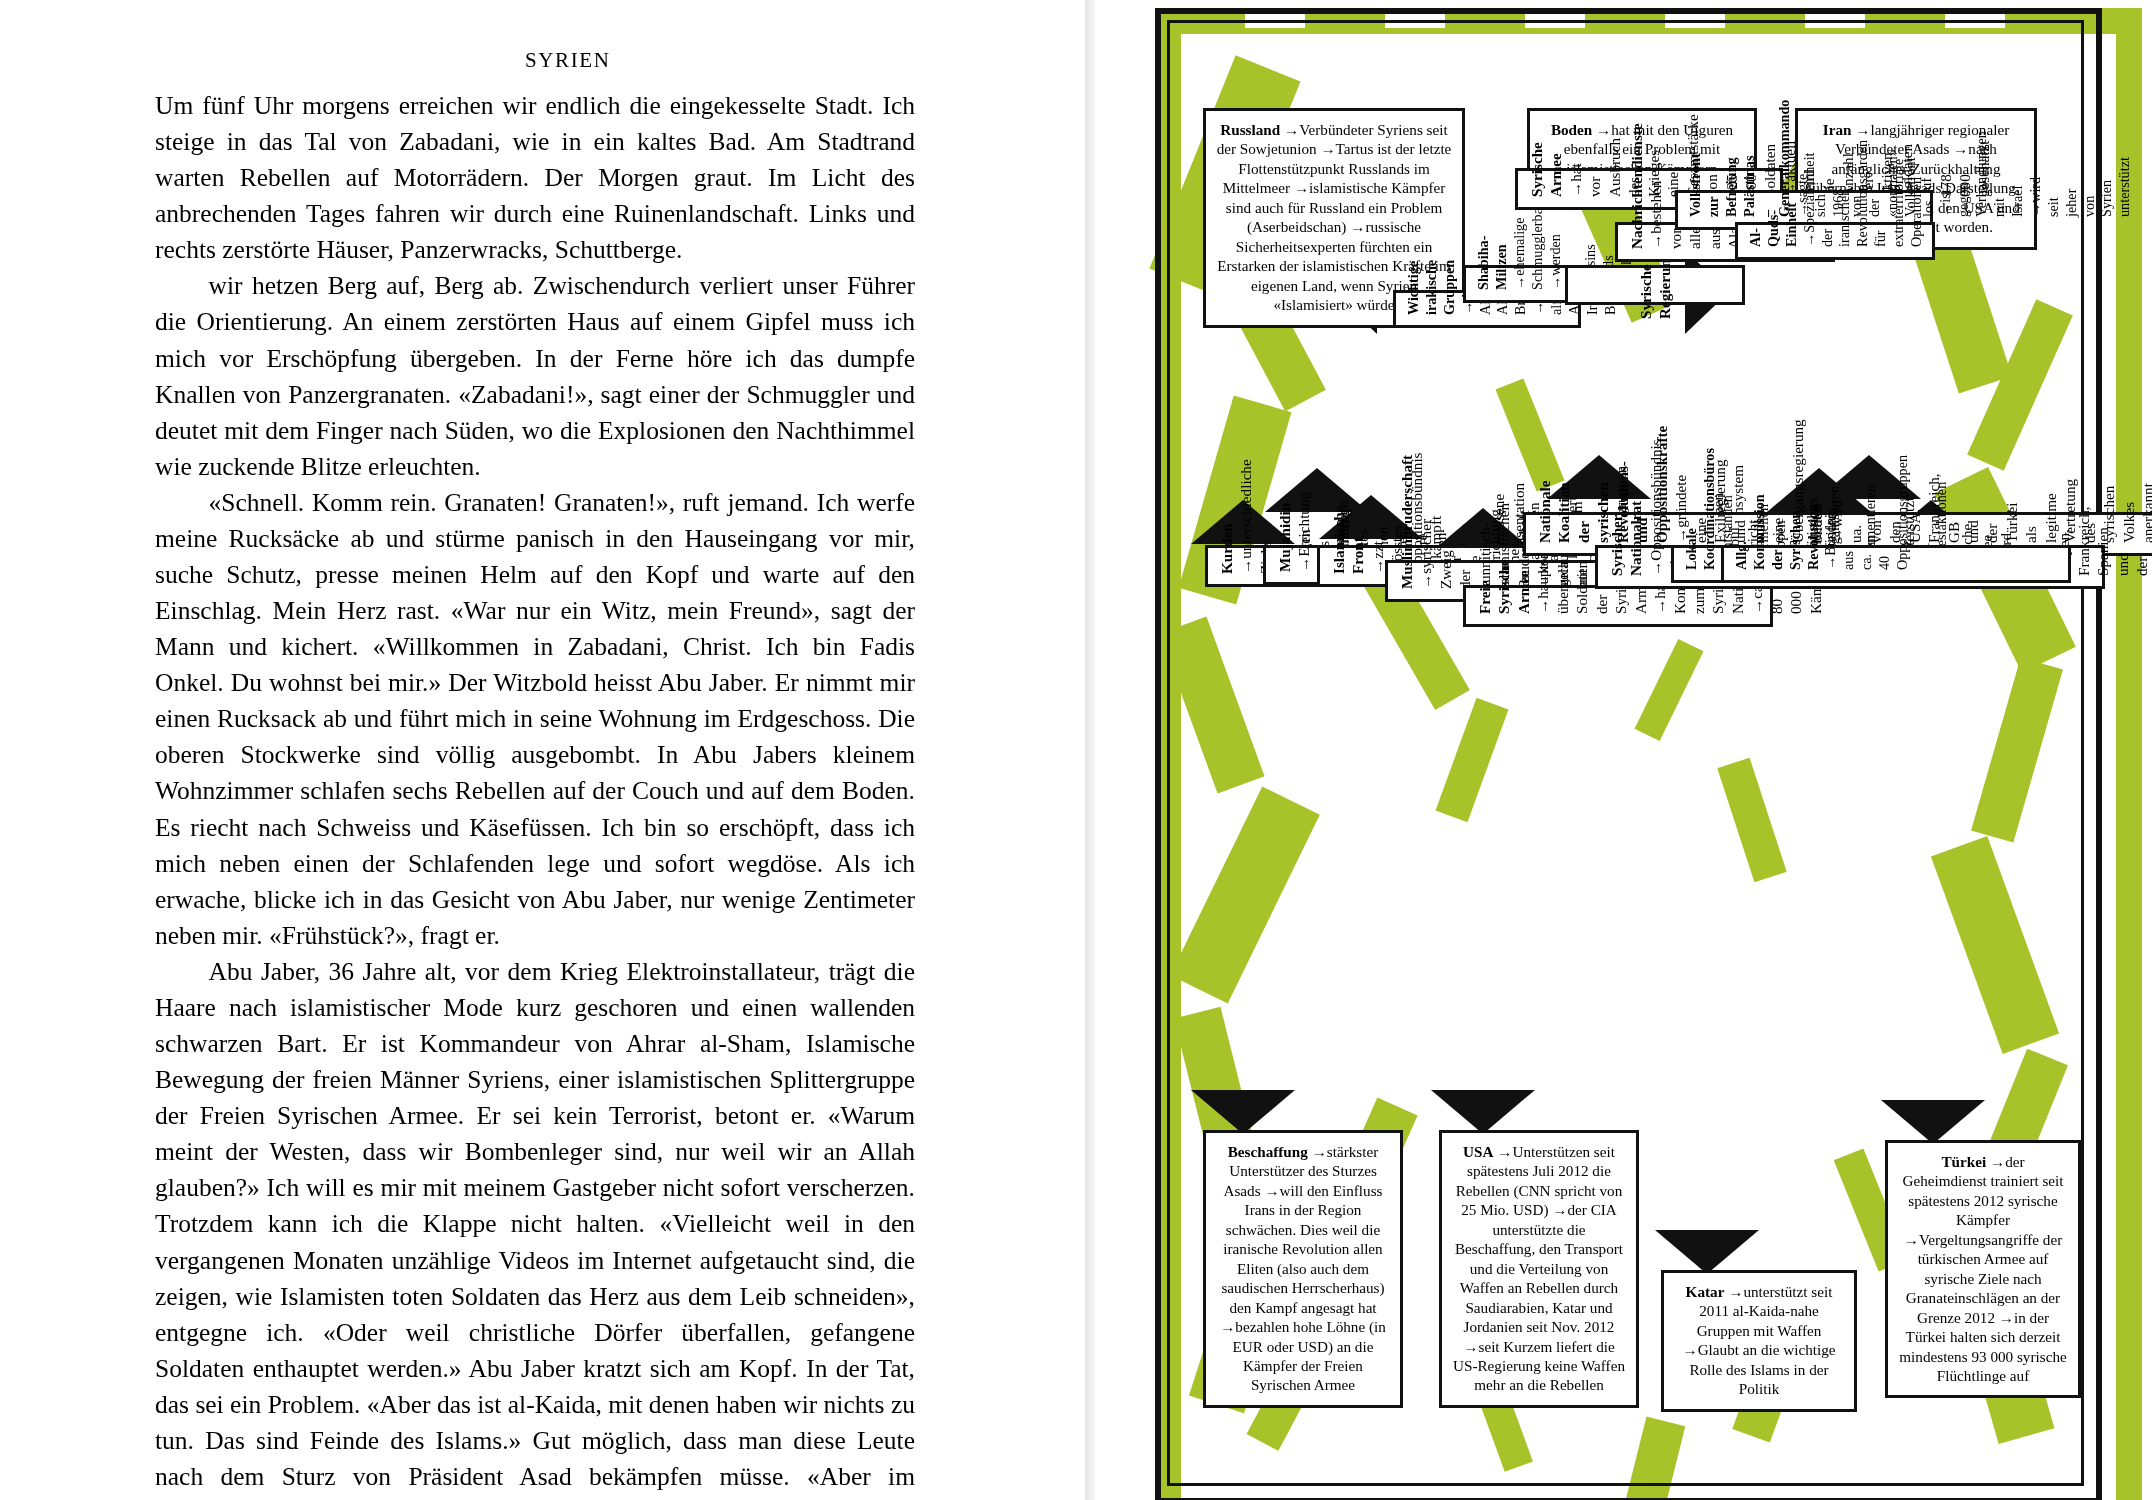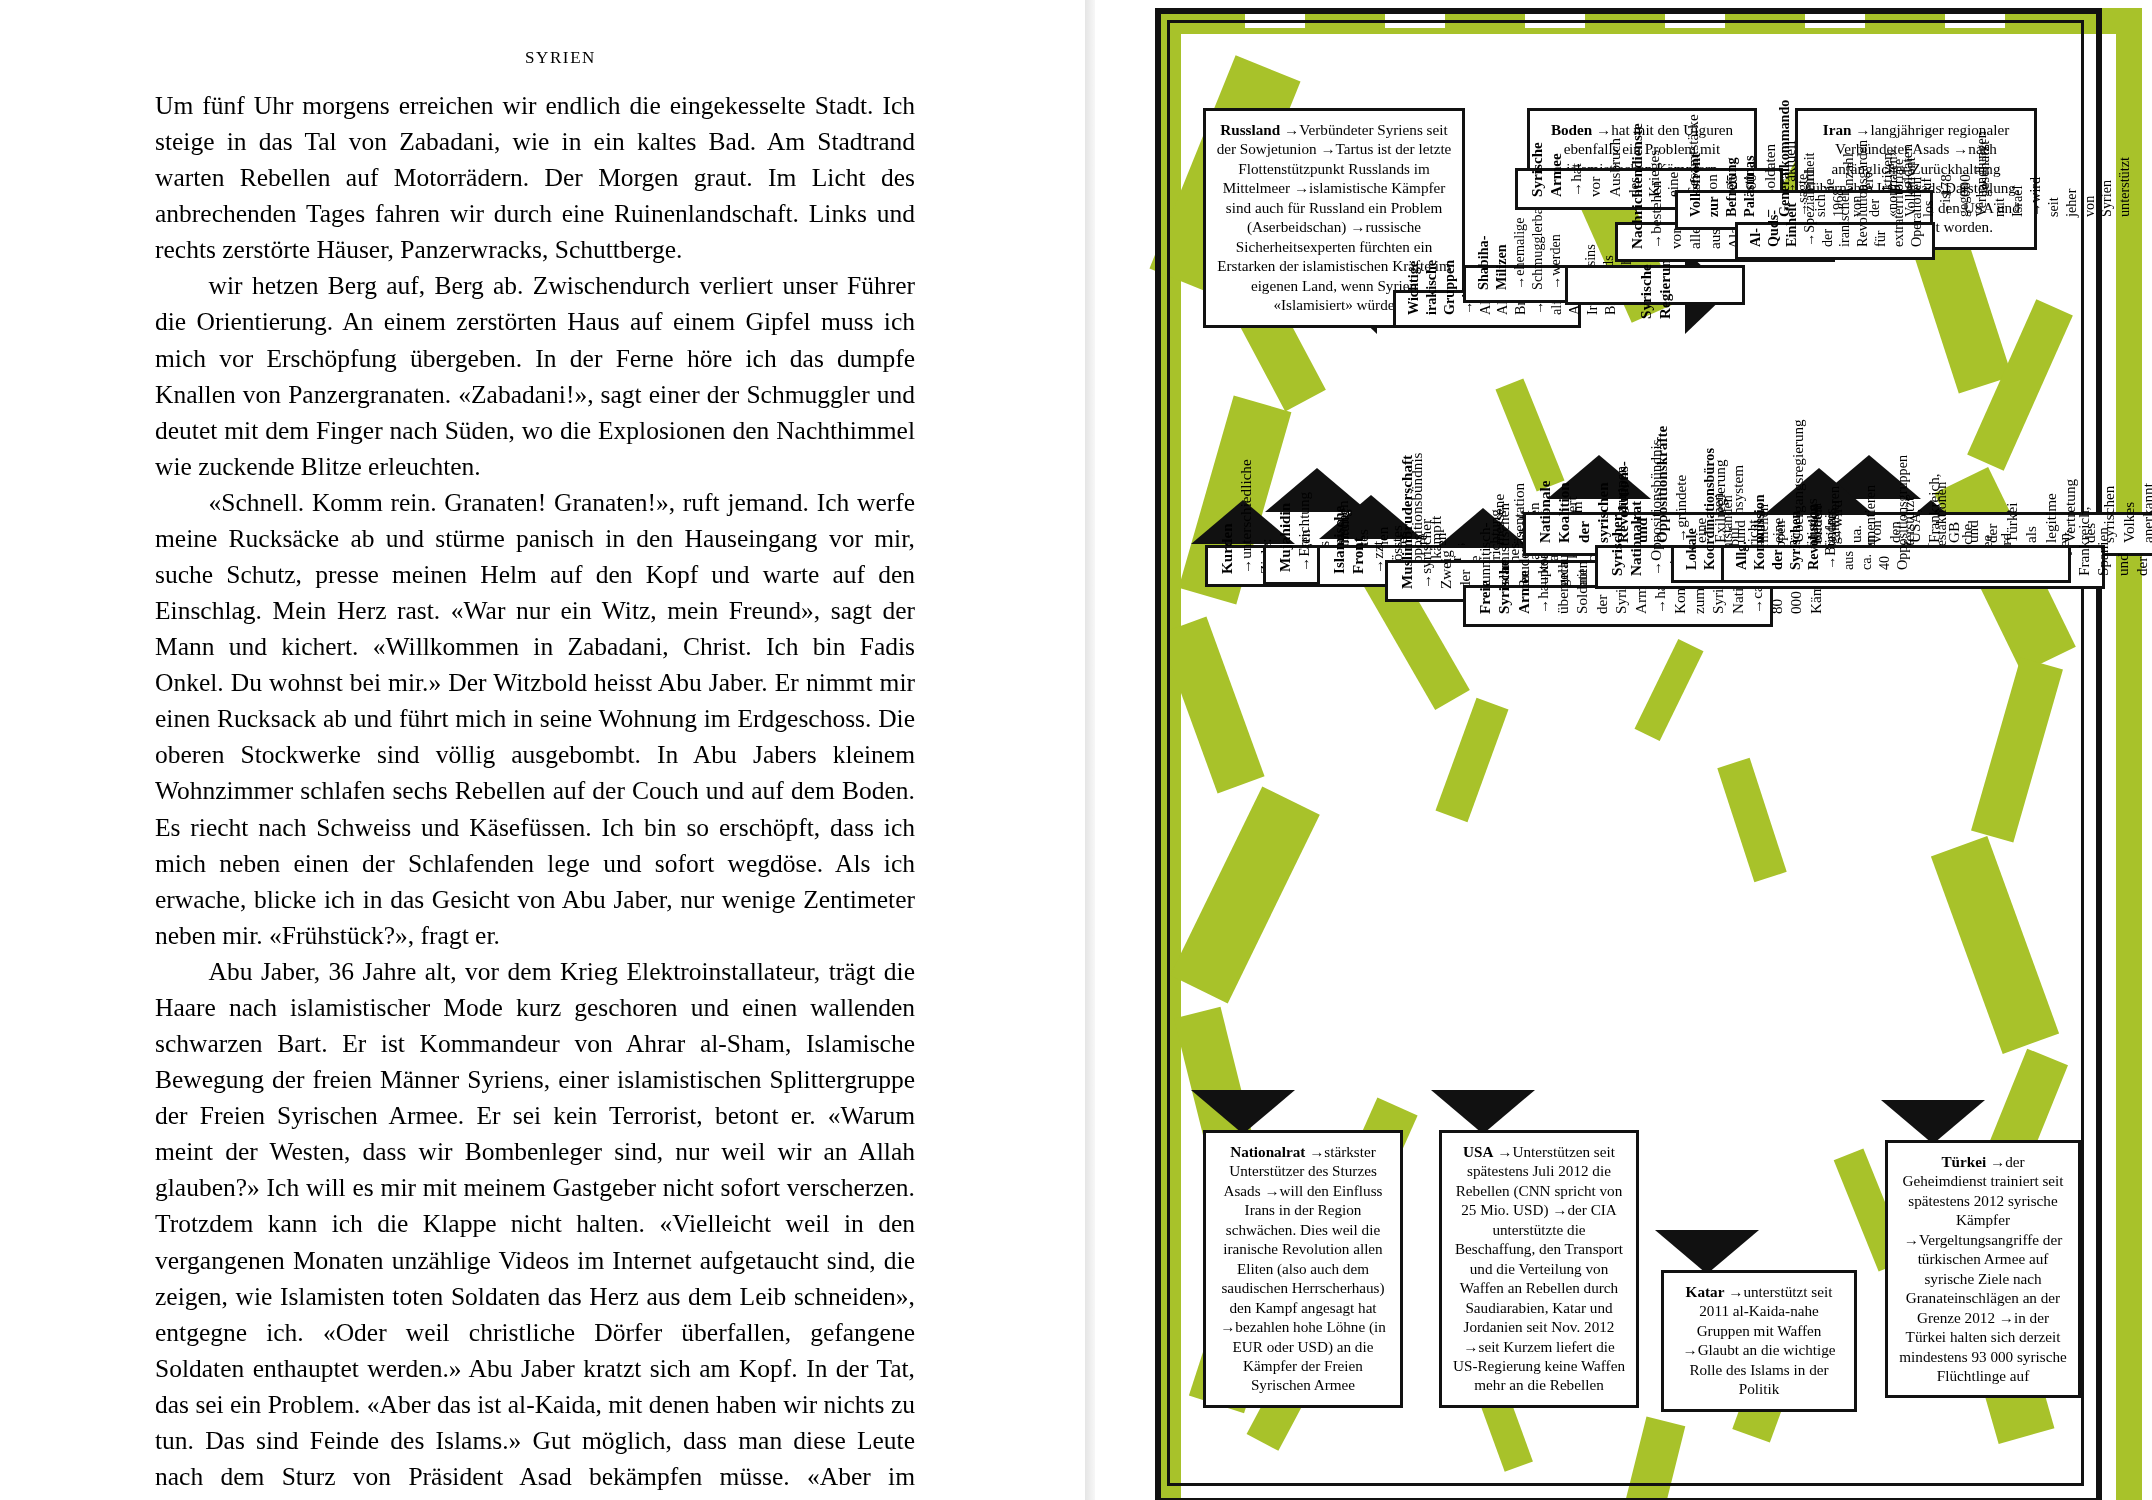--- a/index.html
+++ b/index.html
@@ -13,21 +13,21 @@
   .spread { position:absolute; inset:0; display:flex; }
 
   
   .page-left {
     width:1095px; height:1500px; position:relative;
     background:#fff;
     box-sizing:border-box;
   }
   .running-head {
     position:absolute; left:525px; top:48px;
-    font-size:17px; letter-spacing:1.6px;
+    font-size:21px; letter-spacing:1.6px;
     font-variant:small-caps;
     text-transform:uppercase;
     font-family:"Liberation Serif", serif;
   }
   .body-col {
     position:absolute; left:155px; top:88px; width:760px;
     font-size:25.5px; line-height:1.415;
     text-align:justify;
     hyphens:auto;
   }
@@ -324,21 +324,21 @@
       <span class="nm">Lokale Koordinationsbüros</span>
       <span>→entstanden aus informellen Gruppen von Dissidenten →organisieren und dokumentieren seit März 2011 Protestaktionen</span>
     </div>
 
     <div class="node vert small" style="left:626px; top:545px; width:350px; height:38px;">
       <span class="nm">Allg. Kommission der Syrischen Revolution</span>
       <span>→Bündnis aus ca. 40 Oppositionsgruppen</span>
     </div>
 
     <div class="node" style="left:108px; top:1130px; width:200px;">
-      <span class="nm">Nationalrat</span>
+      <span class="nm">Beschaffung</span>
       <span>→stärkster Unterstützer des Sturzes Asads →will den Einfluss Irans in der Region schwächen. Dies weil die iranische Revolution allen Eliten (also auch dem saudischen Herrscherhaus) den Kampf angesagt hat →bezahlen hohe Löhne (in EUR oder USD) an die Kämpfer der Freien Syrischen Armee</span>
     </div>
 
     <div class="node" style="left:344px; top:1130px; width:200px;">
       <span class="nm">USA</span>
       <span>→Unterstützen seit spätestens Juli 2012 die Rebellen (CNN spricht von 25 Mio. USD) →der CIA unterstützte die Beschaffung, den Transport und die Verteilung von Waffen an Rebellen durch Saudiarabien, Katar und Jordanien seit Nov. 2012 →seit Kurzem liefert die US-Regierung keine Waffen mehr an die Rebellen</span>
     </div>
 
     <div class="node" style="left:566px; top:1270px; width:196px;">
       <span class="nm">Katar</span>

